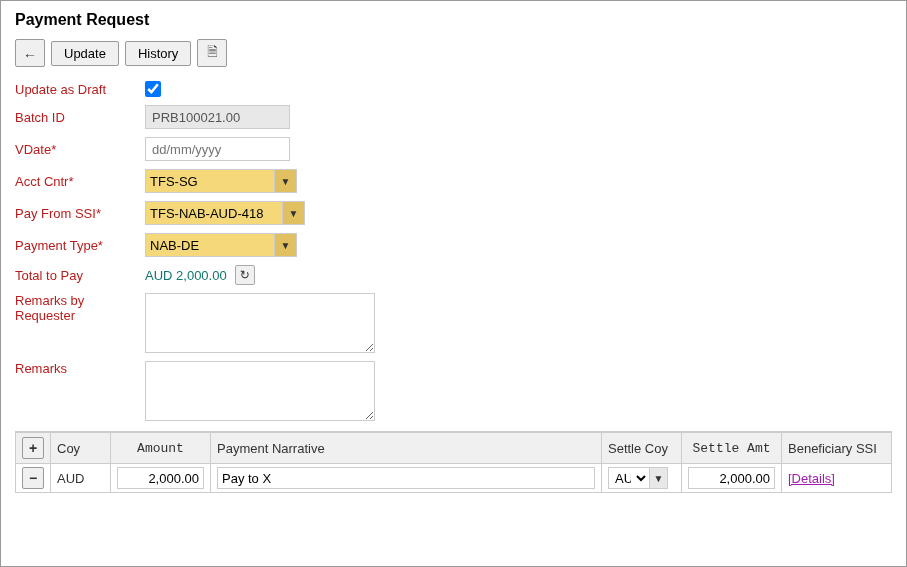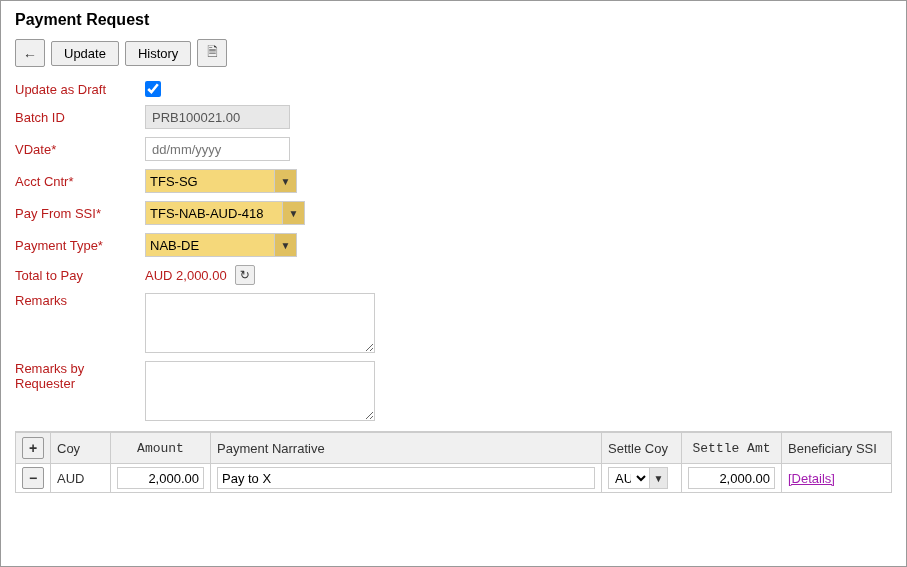--- a/index.html
+++ b/index.html
@@ -127,21 +127,21 @@
     }
     .total-to-pay-wrapper {
       display: flex;
       align-items: center;
       gap: 4px;
     }
     .total-amount {
       text-align: right;
       padding-right: 4px;
       font-size: 13px;
-      color: #b91c1c;
+      color: #0f766e;
     }
     .refresh-icon {
       width: 20px;
       height: 20px;
       border: 1px solid #aaa;
       background: #f0f0f0;
       border-radius: 2px;
       display: flex;
       align-items: center;
       justify-content: center;
@@ -310,26 +310,26 @@
 
     <div class="form-row">
       <div class="form-label">Total to Pay</div>
       <div class="total-to-pay-wrapper">
         <span class="total-amount">AUD 2,000.00</span>
         <div class="refresh-icon" title="Recalculate">↻</div>
       </div>
     </div>
 
     <div class="form-row" style="align-items:flex-start; margin-top:6px;">
+      <div class="form-label">Remarks by Requester</div>
+      <textarea class="textarea-field" style=""></textarea>
+    </div>
+
+    <div class="form-row" style="align-items:flex-start; margin-top:6px;">
       <div class="form-label">Remarks</div>
-      <textarea class="textarea-field" style=""></textarea>
-    </div>
-
-    <div class="form-row" style="align-items:flex-start; margin-top:6px;">
-      <div class="form-label">Remarks by Requester</div>
       <textarea class="textarea-field" style=""></textarea>
     </div>
 
   </div>
 
   <div class="bottom-table-wrapper">
     <table class="bottom-table">
       <thead>
         <tr>
           <th class="col-btn">

